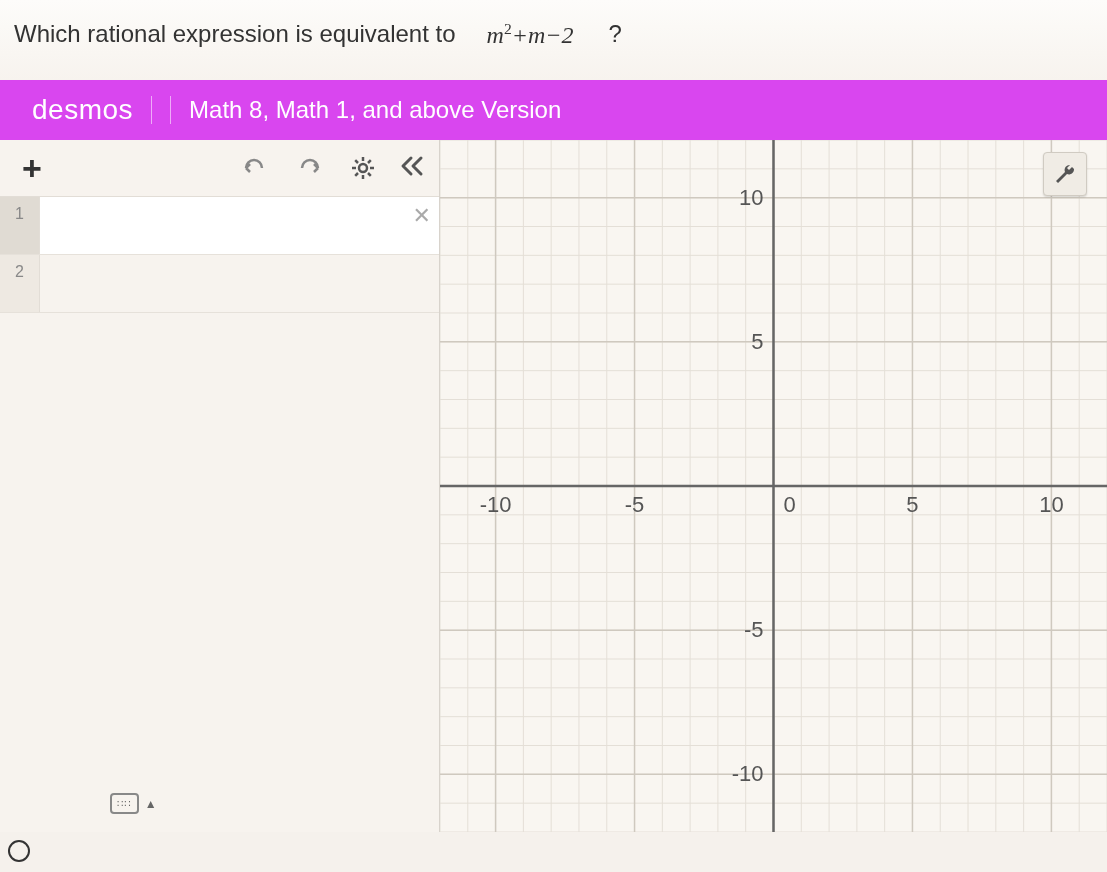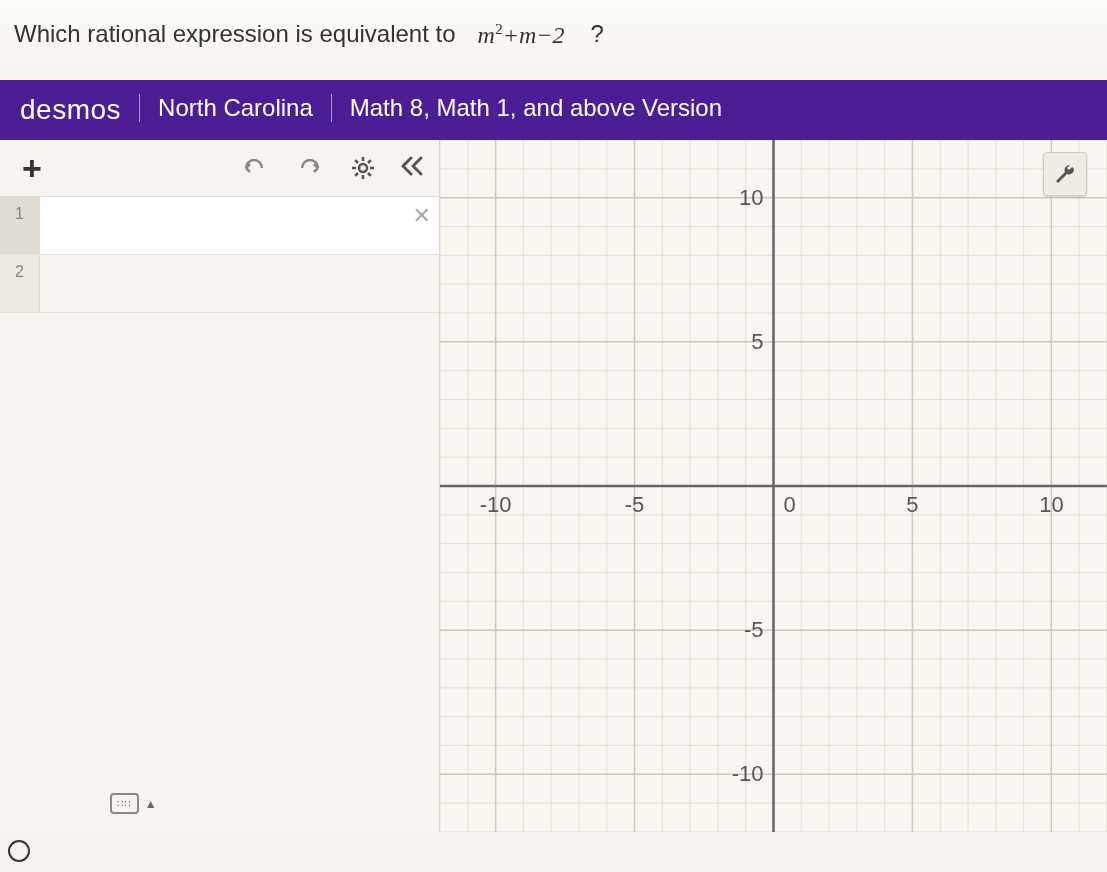--- a/index.html
+++ b/index.html
@@ -20,32 +20,33 @@
     background: linear-gradient(to bottom, #fdfcfa, #f7f3ee);
   }
   .frac {
     display: inline-flex;
     flex-direction: row;
     align-items: center;
     font-family: "Times New Roman", serif;
     font-size: 24px;
     font-style: italic;
     line-height: 1.1;
-    margin: 0 8px;
+    margin: 0 17px;
   }
   .frac .num { padding: 0 6px 2px; }
   .frac .den { border-top: 2px solid #444; padding: 2px 6px 0; }
   .exp { font-size: 0.65em; vertical-align: super; font-style: normal; }
   .qmark { font-size: 24px; padding-left: 4px; }
 
   .desmos-bar {
-    background: #4c1d95;
+    background: #d946ef;
     color: #fff;
     display: flex;
-    padding: 14px 20px;
+    align-items: center;
+    padding: 14px 32px;
     font-size: 24px;
     gap: 18px;
   }
   .desmos-logo { font-weight: 400; font-size: 28px; letter-spacing: 0.5px; }
   .bar-sep { width: 1px; height: 28px; background: rgba(255,255,255,0.55); }
   .bar-text { font-size: 24px; }
 
   .workspace {
     display: flex;
     height: calc(100% - 180px);
@@ -179,21 +180,20 @@
     <span class="num">
       <i>m</i><span class="exp">2</span>+<i>m</i>−2
     </span>
   </span>
   <span class="qmark">?</span>
 </div>
 
 <div class="desmos-bar">
   <span class="desmos-logo">desmos</span>
   <span class="bar-sep"></span>
-  <span class="bar-text">North Carolina</span>
   <span class="bar-sep"></span>
   <span class="bar-text">Math 8, Math 1, and above Version</span>
 </div>
 
 <div class="workspace">
 
   <div class="left-panel">
 
     <div class="toolbar">
       <span class="tool-btn plus">+</span>

